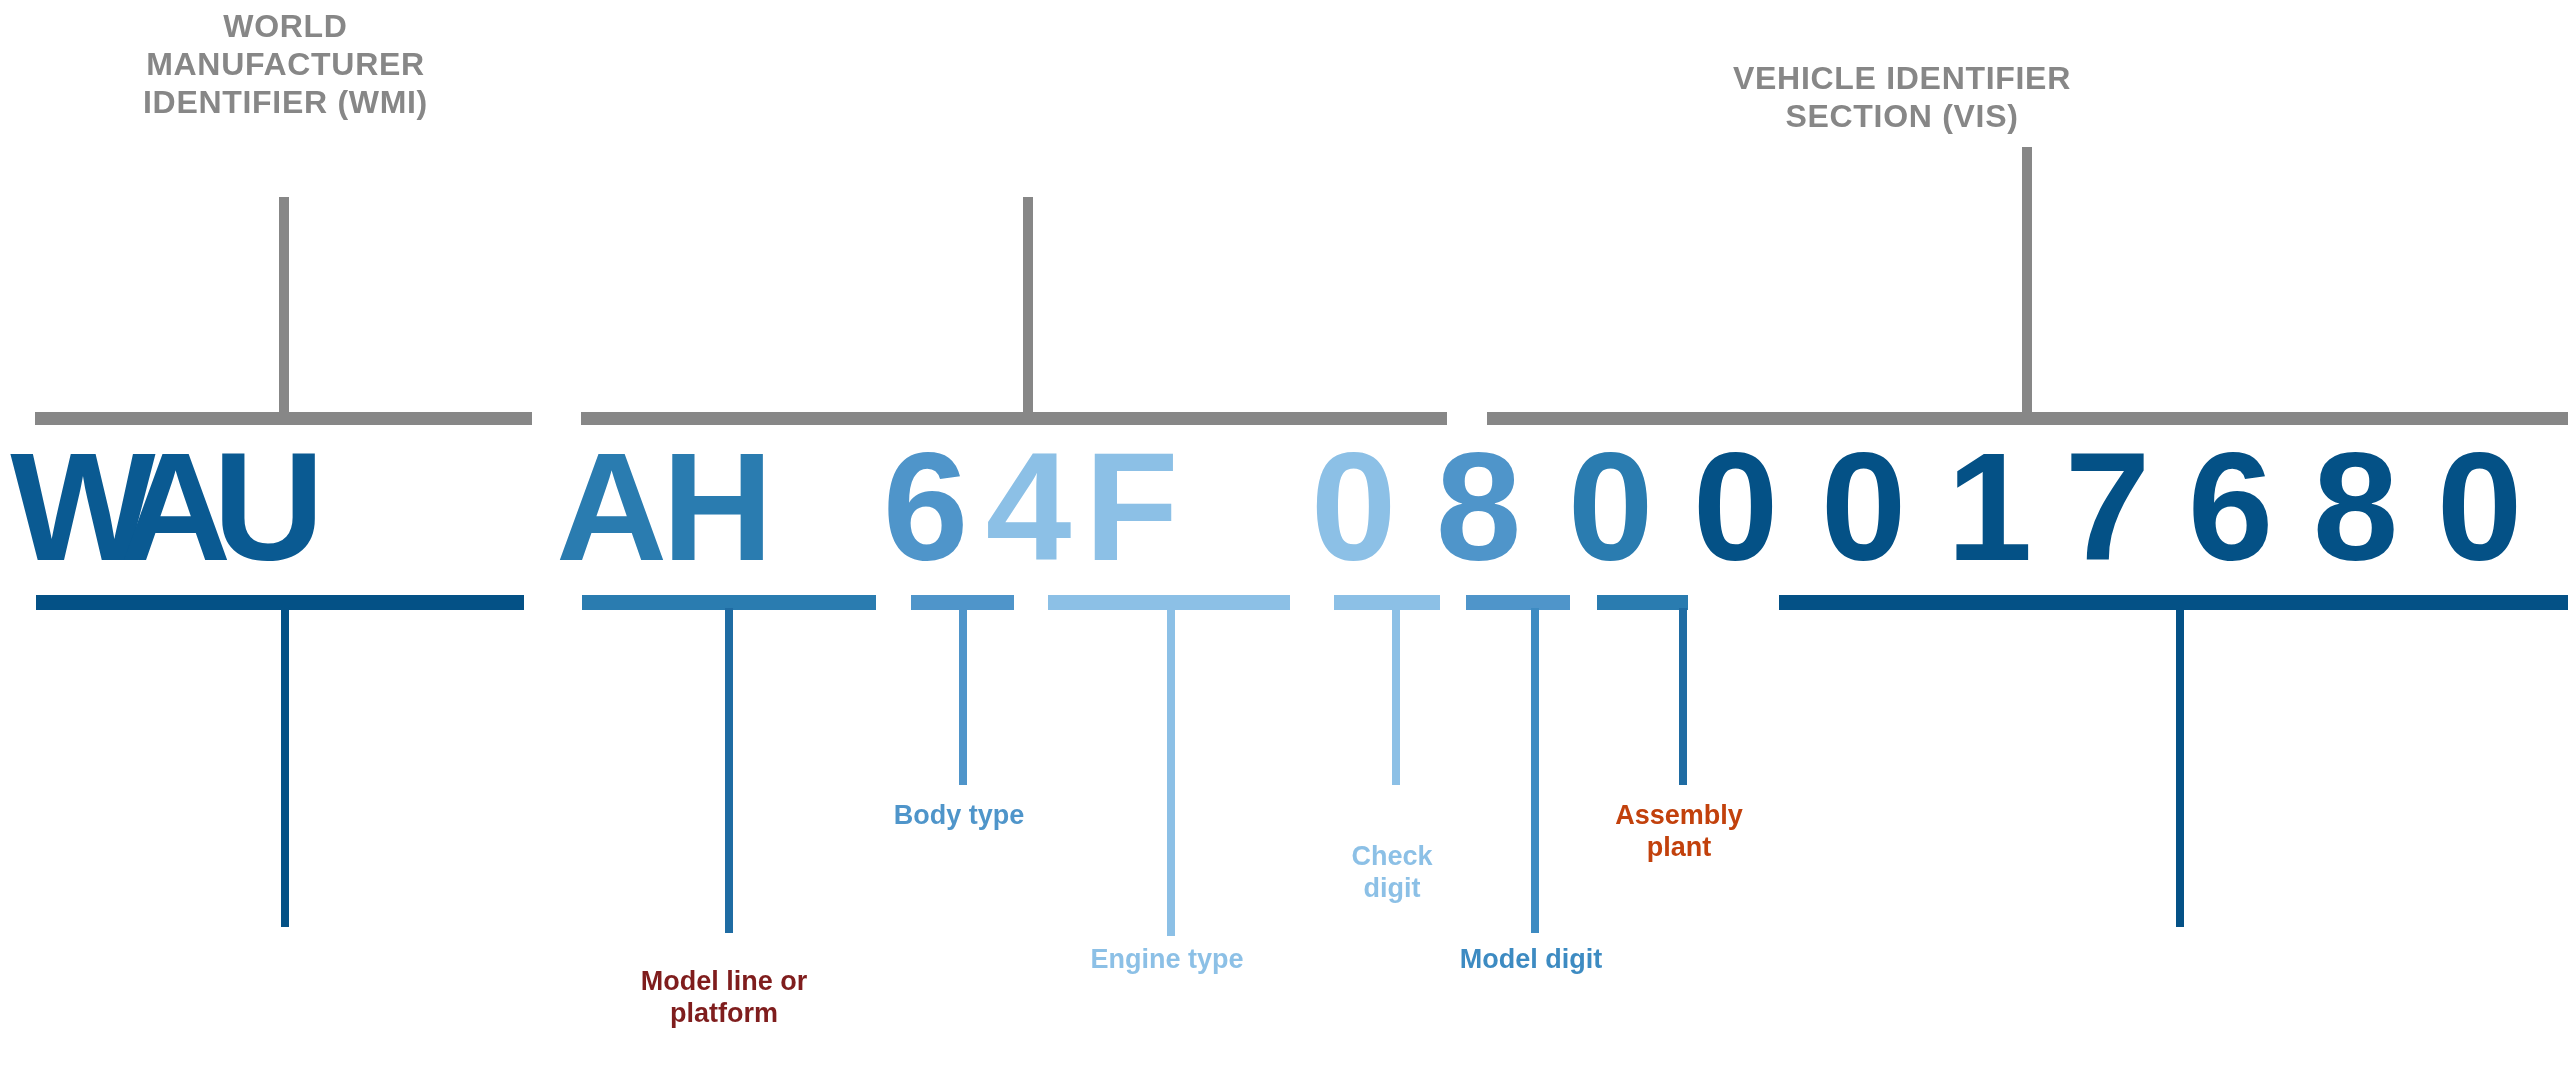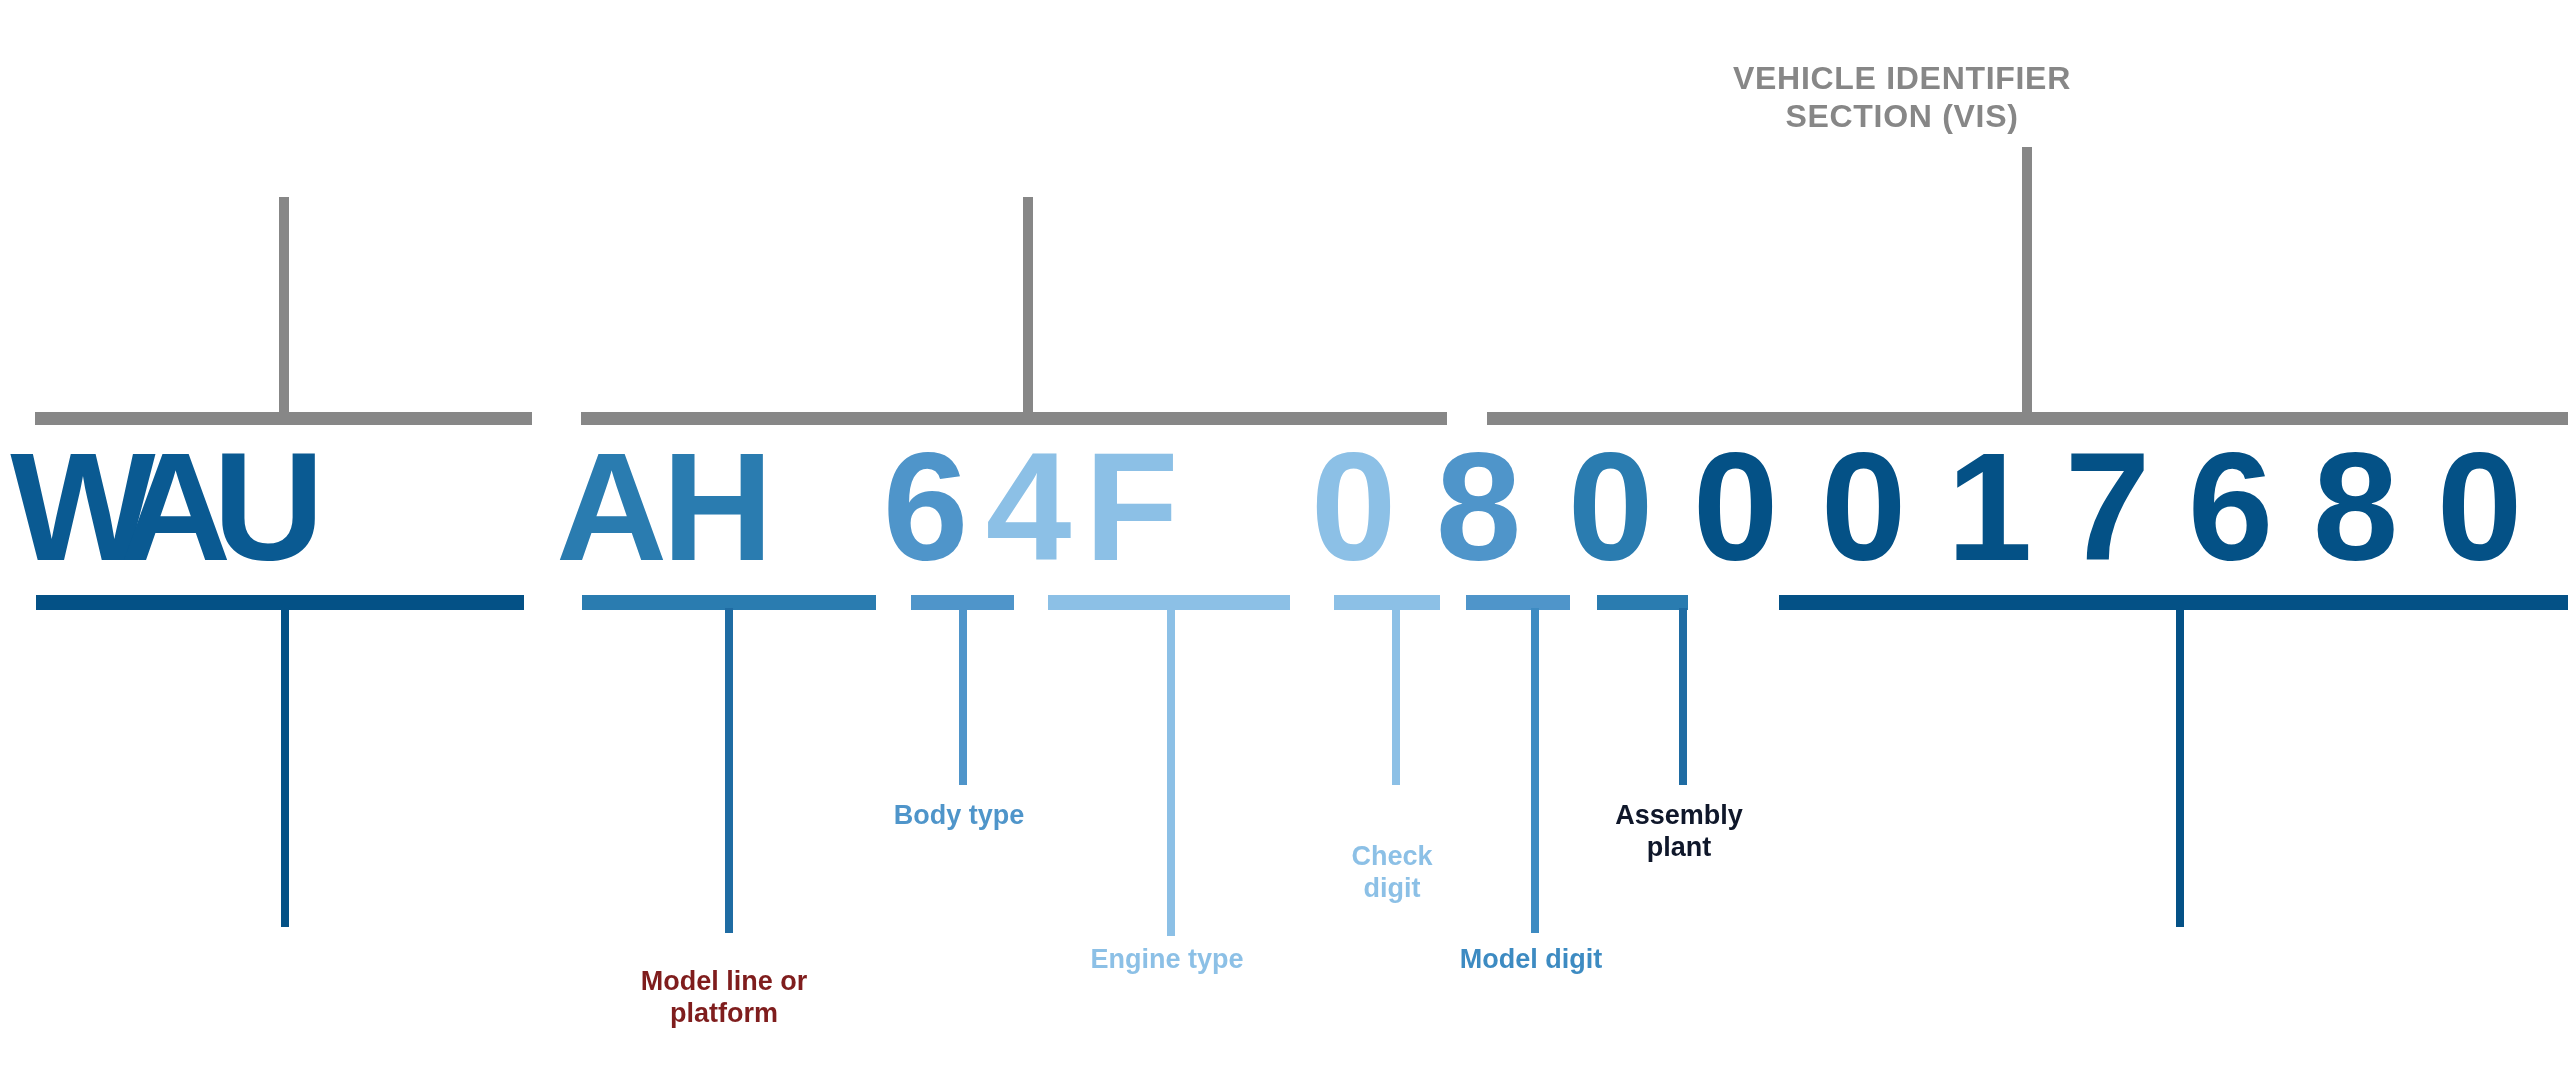--- a/index.html
+++ b/index.html
@@ -52,20 +52,23 @@
     line-height:1.18;
     text-align:center;
     white-space:pre-line;
   }
 </style>
 </head>
 <body>
 
 <div class="stage">
 
+  <div class="sec-head" style="left:80px;top:8px;width:411px;">WORLD
+MANUFACTURER
+IDENTIFIER (WMI)</div>
 
 
   <div class="sec-head" style="left:1637px;top:60px;width:530px;">VEHICLE IDENTIFIER
 SECTION (VIS)</div>
 
   <div class="top-stem" style="left:279px;top:197px;height:228px;background:#878787;"></div>
   <div class="top-stem" style="left:1023px;top:197px;height:228px;background:#878787;"></div>
   <div class="top-stem" style="left:2022px;top:147px;height:278px;background:#878787;"></div>
 
   <div class="top-rule" style="left:35px;top:412px;width:497px;"></div>
@@ -117,18 +120,18 @@
 
   <div class="bot-label" style="left:788px;top:800px; width:342px;  color:#4f95ca;">Body type</div>
 
   <div class="bot-label" style="left:996px;top:944px; width:342px;  color:#8cc0e6;">Engine type</div>
 
   <div class="bot-label" style="left:1278px;top:800px; width:228px;  color:#8cc0e6;margin-top:41px;">Check
 digit</div>
 
   <div class="bot-label" style="left:1360px;top:944px; width:342px;  color:#3d8bc2;">Model digit</div>
 
-  <div class="bot-label" style="left:1565px;top:800px; width:228px;  color:#0f172a;">Assembly
+  <div class="bot-label" style="left:1565px;top:800px; width:228px;  color:#c2410c;">Assembly
 plant</div>
 
 
 </div>
 
 
 </body></html>

